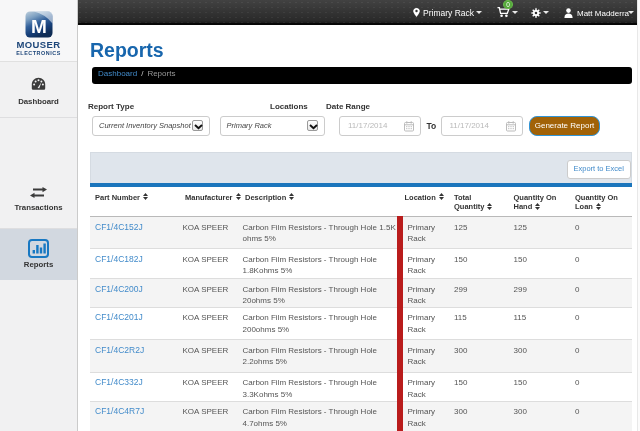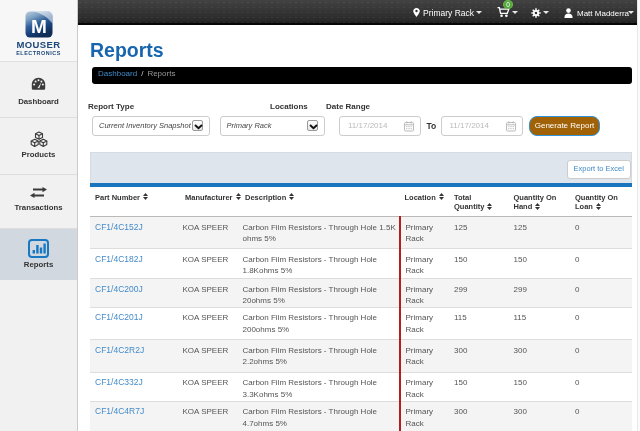--- a/index.html
+++ b/index.html
@@ -54,21 +54,21 @@
 th { height:30px; vertical-align:top; text-align:left; font-size:7.5px; font-weight:bold; color:#333; padding:6px 2px 0 5px; line-height:9.8px; border-bottom:1px solid #b9b9b9; white-space:nowrap; }
 td { vertical-align:top; font-size:8px; color:#555; padding:4.8px 2px 0 5px; line-height:11.4px; border-bottom:1px solid #ddd; white-space:nowrap; }
 tbody tr:nth-child(1) { height:32.25px; }
 tbody tr:nth-child(2) { height:29.75px; }
 tbody tr:nth-child(3) { height:28.5px; }
 tbody tr:nth-child(4) { height:32.5px; }
 tbody tr:nth-child(5) { height:32.5px; }
 tbody tr:nth-child(6) { height:29px; }
 tbody tr:nth-child(7) { height:30px; }
 tbody tr:nth-child(odd) td { background:#f4f4f4; }
-td.bl { border-left:2px solid #b91c1c; }
+td.bl { border-left:6px solid #b91c1c; }
 td a { color:#428bca; text-decoration:none; font-size:8.5px; }
 .sort { display:inline-block; vertical-align:-0.5px; margin-left:3px; }
 
 
 .icn { display:inline-block; }
 </style>
 </head>
 <body>
 <div id="page">
 
@@ -132,36 +132,20 @@
         <circle cx="3.1" cy="7.4" r="1" fill="#f1f1f2"></circle>
           <circle cx="4.6" cy="4.4" r="1" fill="#f1f1f2"></circle>
           <circle cx="7.5" cy="3.2" r="1" fill="#f1f1f2"></circle>
           <circle cx="10.4" cy="4.4" r="1" fill="#f1f1f2"></circle>
           <circle cx="11.9" cy="7.4" r="1" fill="#f1f1f2"></circle>
         <path d="M6.6 10.9 L10.4 5.2 L8.3 11.2 Z" fill="#f1f1f2"></path>
       </svg>
       <div class="lbl" style="top:34.5px;">Dashboard</div>
     </div>
 
-    <div class="sitem" style="top:118.5px; height:56px;">
-      <svg class="icn" style="position:absolute; left:30px; top:12px;" width="18" height="17" viewBox="0 0 18 17">
-        <g fill="none" stroke="#3b3b3b" stroke-width="1.1" stroke-linejoin="round">
-          <path d="M9 1 L12.5 2.8 L9 4.6 L5.5 2.8 Z"></path>
-            <path d="M5.5 2.8 L5.5 6.4 L9 8.2 L9 4.6"></path>
-            <path d="M12.5 2.8 L12.5 6.4 L9 8.2"></path>
-          <path d="M4.7 8.2 L8.2 10 L4.7 11.8 L1.2 10 Z"></path>
-            <path d="M1.2 10 L1.2 13.6 L4.7 15.4 L4.7 11.8"></path>
-            <path d="M8.2 10 L8.2 13.6 L4.7 15.4"></path>
-          <path d="M13.3 8.2 L16.8 10 L13.3 11.8 L9.8 10 Z"></path>
-            <path d="M9.8 10 L9.8 13.6 L13.3 15.4 L13.3 11.8"></path>
-            <path d="M16.8 10 L16.8 13.6 L13.3 15.4"></path>
-        </g>
-      </svg>
-      <div class="lbl" style="top:31px;">Products</div>
-    </div>
 
     <div class="sitem" style="top:174.5px; height:54px;">
       <svg class="icn" style="position:absolute; left:30px; top:12px;" width="17" height="11" viewBox="0 0 17 11">
         <path d="M12.5 0 L17 2.6 L12.5 5.2 L12.5 3.6 L3 3.6 L3 1.6 L12.5 1.6 Z" fill="#3b3b3b"></path>
         <path d="M4.5 5.8 L4.5 7.4 L14 7.4 L14 9.4 L4.5 9.4 L4.5 11 L0 8.4 Z" fill="#3b3b3b"></path>
       </svg>
       <div class="lbl" style="top:28.5px;">Transactions</div>
     </div>
 
     <div class="sitem active" style="top:228.5px; height:51px;">

